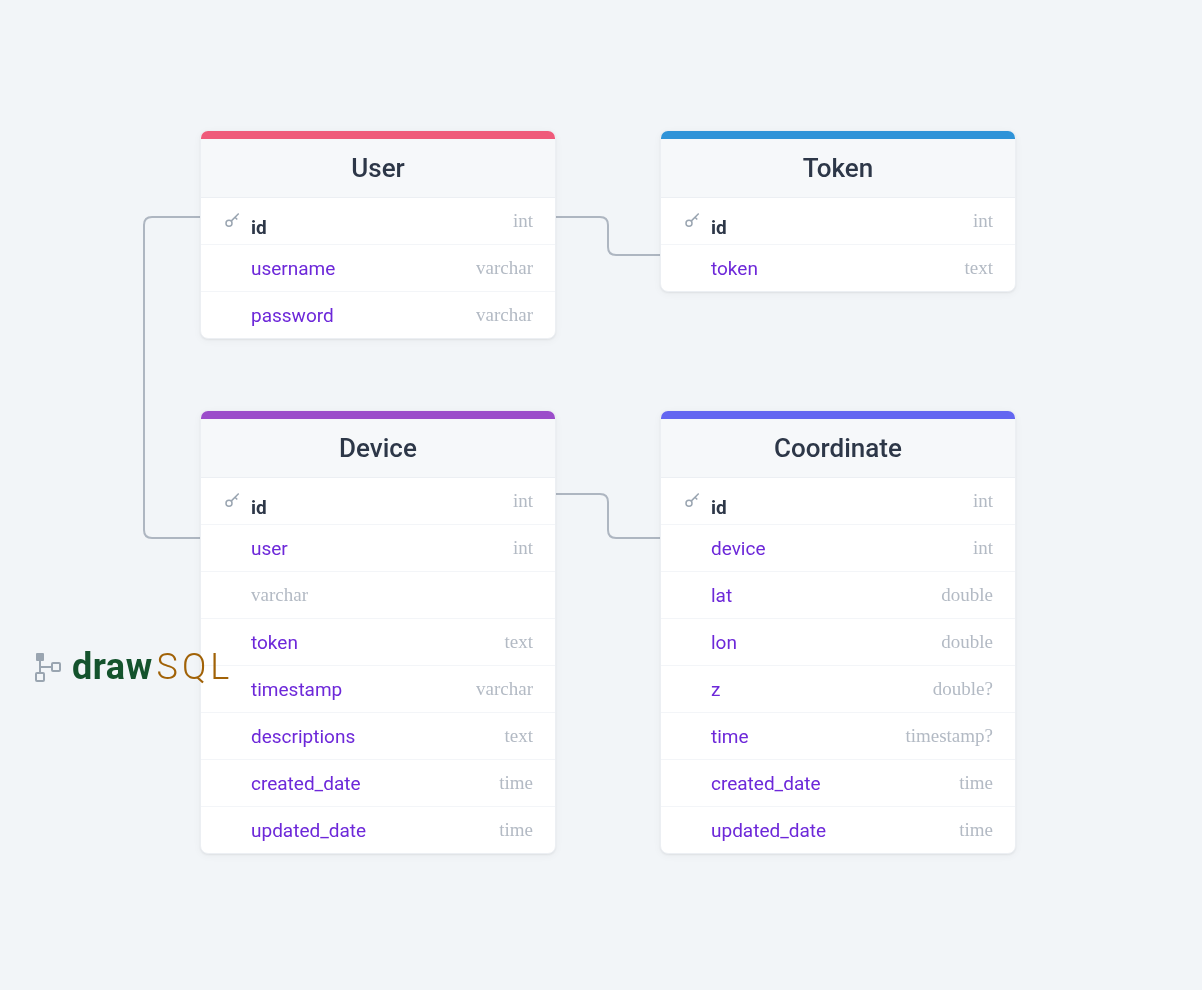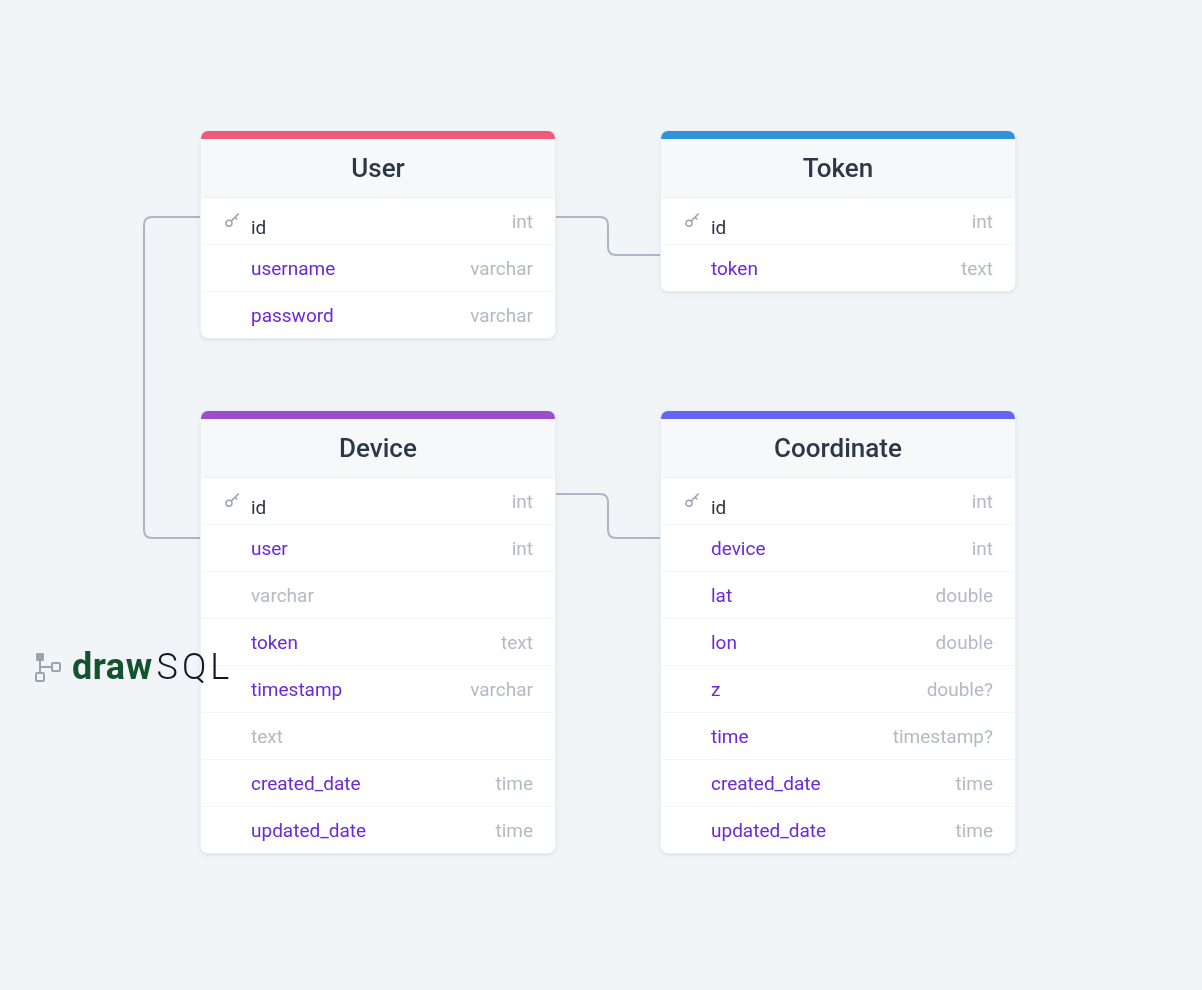--- a/index.html
+++ b/index.html
@@ -61,27 +61,28 @@
     display: flex;
     align-items: center;
     justify-content: flex-start;
     color: #9aa5b1;
   }
   .row .col-name {
     flex: 1;
     color: #6d28d9;
   }
   .row .col-name.pk {
-    font-weight: 400;
+    font-weight: 700;
     color: #2d3748;
     margin-top: 13px;
   }
   .row .col-type {
     color: #b3bac4;
     font-size: 19px;
+    font-family: Liberation Serif, serif;
   }
   .key-icon svg {
     width: 18px;
     height: 18px;
     display: block;
   }
   
   .logo {
     position: absolute;
     left: 34px;
@@ -98,21 +99,21 @@
   }
   .logo .text-draw {
     font-size: 36px;
     font-weight: 700;
     color: #14532d;
     letter-spacing: 0.5px;
   }
   .logo .text-sql {
     font-size: 36px;
     font-weight: 300;
-    color: #0f172a;
+    color: #a16207;
     letter-spacing: 4px;
     margin-left: 4px;
   }
 </style>
 </head>
 <body>
 
 <div class="canvas">
 
   <svg class="connectors">
@@ -201,20 +202,21 @@
         <span class="col-name">token</span>
         <span class="col-type">text</span>
       </div>
       <div class="row">
         <span class="icon-slot"></span>
         <span class="col-name">timestamp</span>
         <span class="col-type">varchar</span>
       </div>
       <div class="row">
         <span class="icon-slot"></span>
+        <span class="col-name">descriptions</span>
         <span class="col-type">text</span>
       </div>
       <div class="row">
         <span class="icon-slot"></span>
         <span class="col-name">created_date</span>
         <span class="col-type">time</span>
       </div>
       <div class="row">
         <span class="icon-slot"></span>
         <span class="col-name">updated_date</span>

